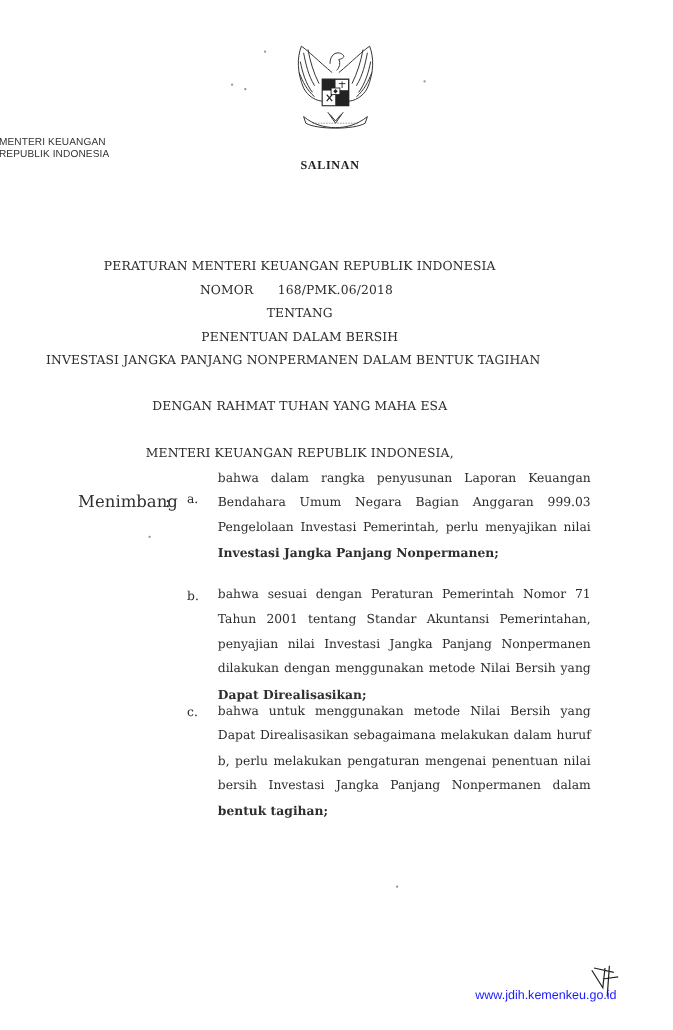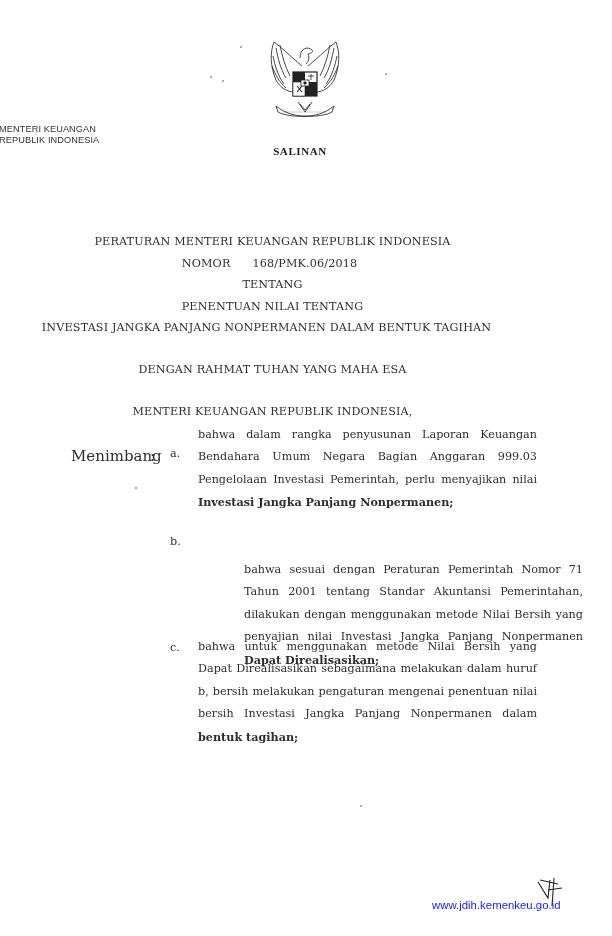--- a/index.html
+++ b/index.html
@@ -92,51 +92,51 @@
 
 <div class="abs hdr-line" style="top:124px">MENTERI KEUANGAN</div>
 <div class="abs hdr-line" style="top:135px">REPUBLIK INDONESIA</div>
 <div class="abs salinan" style="top:145px">SALINAN</div>
 
 <div class="abs title-line" style="top:235px">PERATURAN MENTERI KEUANGAN REPUBLIK INDONESIA</div>
 <div class="abs title-line" style="top:257px; transform: translateX(-3px);">
   <span>NOMOR</span><span class="nomor-gap"></span><span>168/PMK.06/2018</span>
 </div>
 <div class="abs title-line" style="top:278px">TENTANG</div>
-<div class="abs title-line" style="top:300px">PENENTUAN NILAI TENTANG</div>
+<div class="abs title-line" style="top:300px">PENENTUAN DALAM BERSIH</div>
 <div class="abs title-line" style="top:321px; transform: translateX(-6px);">INVESTASI JANGKA PANJANG NONPERMANEN DALAM BENTUK TAGIHAN</div>
 
 <div class="abs title-line" style="top:363px">DENGAN RAHMAT TUHAN YANG MAHA ESA</div>
 <div class="abs title-line" style="top:405px">MENTERI KEUANGAN REPUBLIK INDONESIA,</div>
 
 <div class="abs label" style="left:71px; top:447px;">Menimbang</div>
 <div class="abs label" style="left:150px; top:447px;">:</div>
 
 <div class="abs marker" style="left:170px; top:447px;">a.</div>
 <div class="abs para" style="top:424px;">
   <span class="ln">bahwa dalam rangka penyusunan Laporan Keuangan</span>
   <span class="ln">Bendahara Umum Negara Bagian Anggaran 999.03</span>
   <span class="ln">Pengelolaan Investasi Pemerintah, perlu menyajikan nilai</span>
   <span class="ln last">Investasi Jangka Panjang Nonpermanen;</span>
 </div>
 
 <div class="abs marker" style="left:170px; top:535px;">b.</div>
-<div class="abs para" style="top:559px;margin-left:46px;">
+<div class="abs para" style="top:530px;">
   <span class="ln">bahwa sesuai dengan Peraturan Pemerintah Nomor 71</span>
   <span class="ln">Tahun 2001 tentang Standar Akuntansi Pemerintahan,</span>
+  <span class="ln">penyajian nilai Investasi Jangka Panjang Nonpermanen</span>
   <span class="ln">dilakukan dengan menggunakan metode Nilai Bersih yang</span>
-  <span class="ln">penyajian nilai Investasi Jangka Panjang Nonpermanen</span>
   <span class="ln last">Dapat Direalisasikan;</span>
 </div>
 
 <div class="abs marker" style="left:170px; top:641px;">c.</div>
 <div class="abs para" style="top:636px;">
   <span class="ln">bahwa untuk menggunakan metode Nilai Bersih yang</span>
   <span class="ln">Dapat Direalisasikan sebagaimana melakukan dalam huruf</span>
-  <span class="ln">b, bersih melakukan pengaturan mengenai penentuan nilai</span>
+  <span class="ln">b, perlu melakukan pengaturan mengenai penentuan nilai</span>
   <span class="ln">bersih Investasi Jangka Panjang Nonpermanen dalam</span>
   <span class="ln last">bentuk tagihan;</span>
 </div>
 
 <div class="abs signature">
   <svg width="30" height="32" viewBox="0 0 30 32">
     <path d="M2 6 L12 22 L14 4 M4 4 L22 8 M18 2 L16 30 M12 14 L26 12" fill="none" stroke="#222" stroke-width="1.1"></path>
   </svg>
 </div>
 <div class="abs footer-link">www.jdih.kemenkeu.go.id</div>

